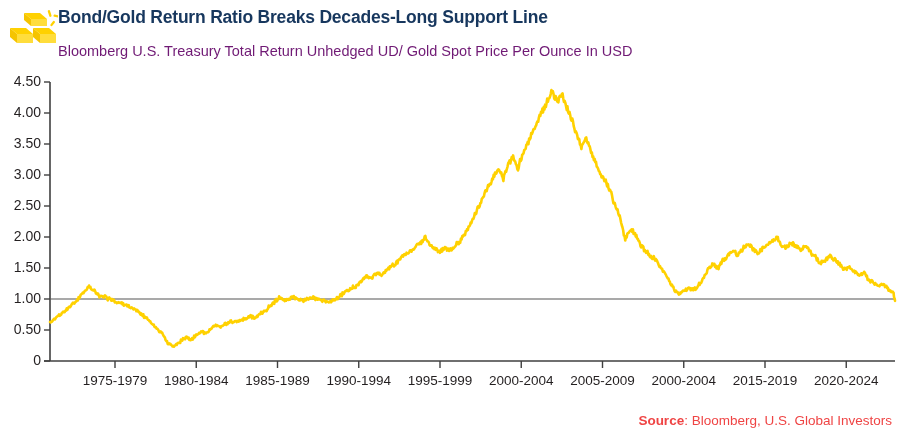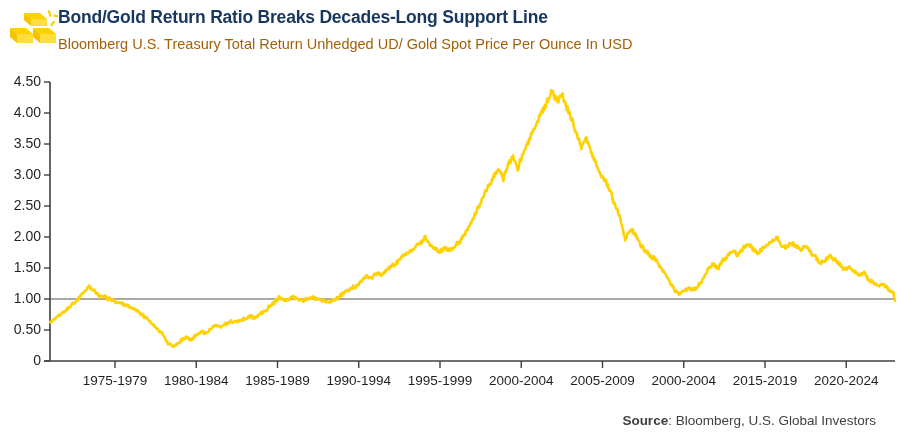--- a/index.html
+++ b/index.html
@@ -46,23 +46,23 @@
     font-size: 17.5px;
     font-weight: bold;
     color: #17375e;
     letter-spacing: -0.2px;
     line-height: 22px;
     white-space: nowrap;
   }
   .chart-subtitle {
     font-size: 14.5px;
     font-weight: normal;
-    color: #a16207;
+    color: #701a75;
     line-height: 20px;
-    margin-top: 6px;
+    margin-top: 13px;
     white-space: nowrap;
   }
 
   
   .plot-wrap {
     position: absolute;
     left: 0;
     top: 62px;
     width: 900px;
     height: 345px;
@@ -87,24 +87,24 @@
   
   .footer {
     position: absolute;
     left: 0;
     top: 407px;
     width: 900px;
     height: 33px;
   }
   .source-line {
     position: absolute;
-    right: 24px;
+    right: 8px;
     top: 6px;
     font-size: 13.5px;
-    color: #404040;
+    color: #ef4444;
     white-space: nowrap;
   }
   .source-label {
     font-weight: bold;
   }
 </style>
 </head>
 <body>
 
 <div id="root">

